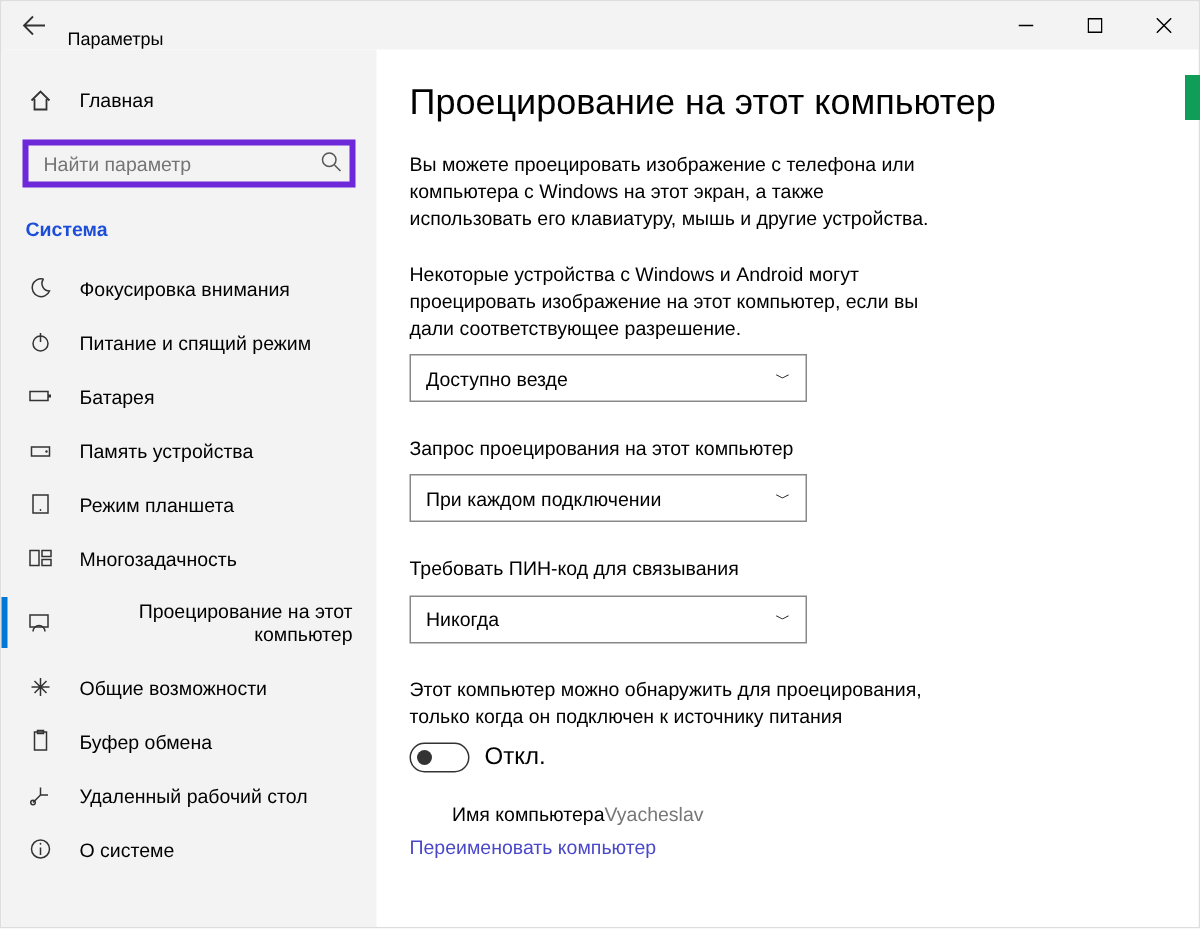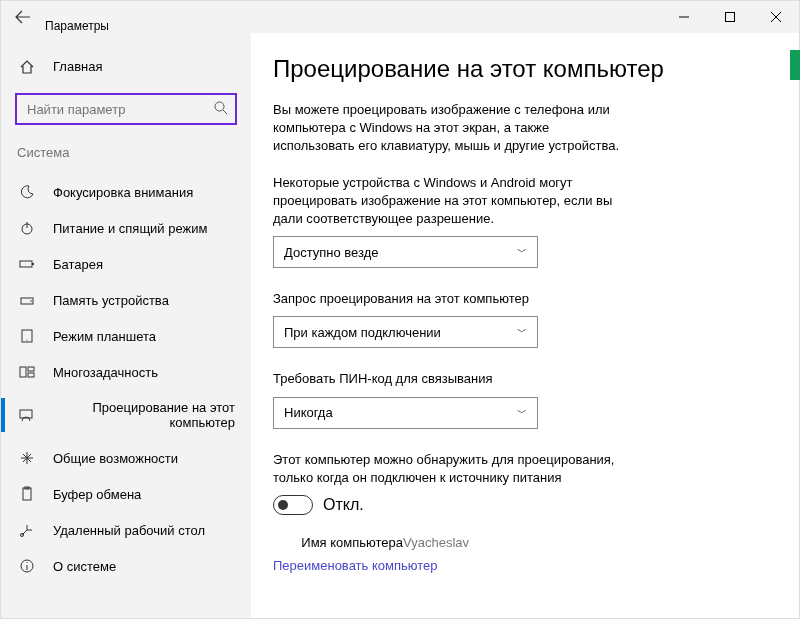--- a/index.html
+++ b/index.html
@@ -9,24 +9,24 @@
 .titlebar .back { width: 44px; height: 32px; display: flex; align-items: center; justify-content: center; cursor: pointer; }
 .titlebar .title { font-size: 12px; color: #000; }
 .titlebar .controls { position: absolute; right: 0; top: 0; display: flex; }
 .titlebar .controls div { width: 46px; height: 32px; display: flex; align-items: center; justify-content: center; cursor: pointer; font-size: 10px; }
 .body { flex: 1; display: flex; background: #fff; }
 .sidebar { width: 250px; background: #f3f3f3; padding-top: 20px; display: flex; flex-direction: column; }
 .home { display: flex; align-items: flex-start; padding: 6px 18px 6px 16px; cursor: pointer; margin-bottom: 12px; }
 .home .icon { width: 20px; display: flex; align-items: center; justify-content: center; margin-right: 16px; }
 .home span.label { font-size: 13px; color: #000; }
 .search-wrap { margin: 0 14px 20px 14px; }
-.search { width: 100%; height: 32px; border: 2px solid #6d28d9; background: #f3f3f3; padding: 0 30px 0 10px; font-size: 13px; position: relative; }
+.search { width: 100%; height: 32px; border: 4px solid #6d28d9; background: #f3f3f3; padding: 0 30px 0 10px; font-size: 13px; position: relative; }
 .search-wrap { position: relative; }
 .search-icon { position: absolute; right: 8px; top: 7px; pointer-events: none; }
-.section-head { font-size: 13px; font-weight: 400; color: #737373; padding: 0 16px 14px 16px; }
+.section-head { font-size: 13px; font-weight: 700; color: #1d4ed8; padding: 0 16px 14px 16px; }
 .nav { list-style: none; }
 .nav li { display: flex; align-items: center; padding: 10px 16px; cursor: pointer; font-size: 13px; color: #000; position: relative; text-align: right; }
 .nav li .icon { width: 20px; display: flex; align-items: center; justify-content: center; margin-right: 16px; }
 .nav li.selected::before { content: ""; position: absolute; left: 0; top: 8px; bottom: 8px; width: 4px; background: #0078d4; }
 .content { flex: 1; padding: 22px 30px 20px 22px; overflow: auto; position: relative; }
 .content h1 { font-size: 24px; font-weight: 400; color: #000; margin-bottom: 18px; }
 .content p { font-size: 13px; color: #000; line-height: 1.4; max-width: 360px; margin-bottom: 18px; }
 .field-label { font-size: 13px; color: #000; margin-bottom: 8px; max-width: 360px; line-height: 1.4; }
 .select { width: 265px; height: 32px; border: 1px solid #888; background: #fff; display: flex; align-items: center; justify-content: space-between; padding: 0 10px; font-size: 13px; cursor: pointer; margin-bottom: 22px; text-align: center; }
 .select .chev { font-size: 10px; }

